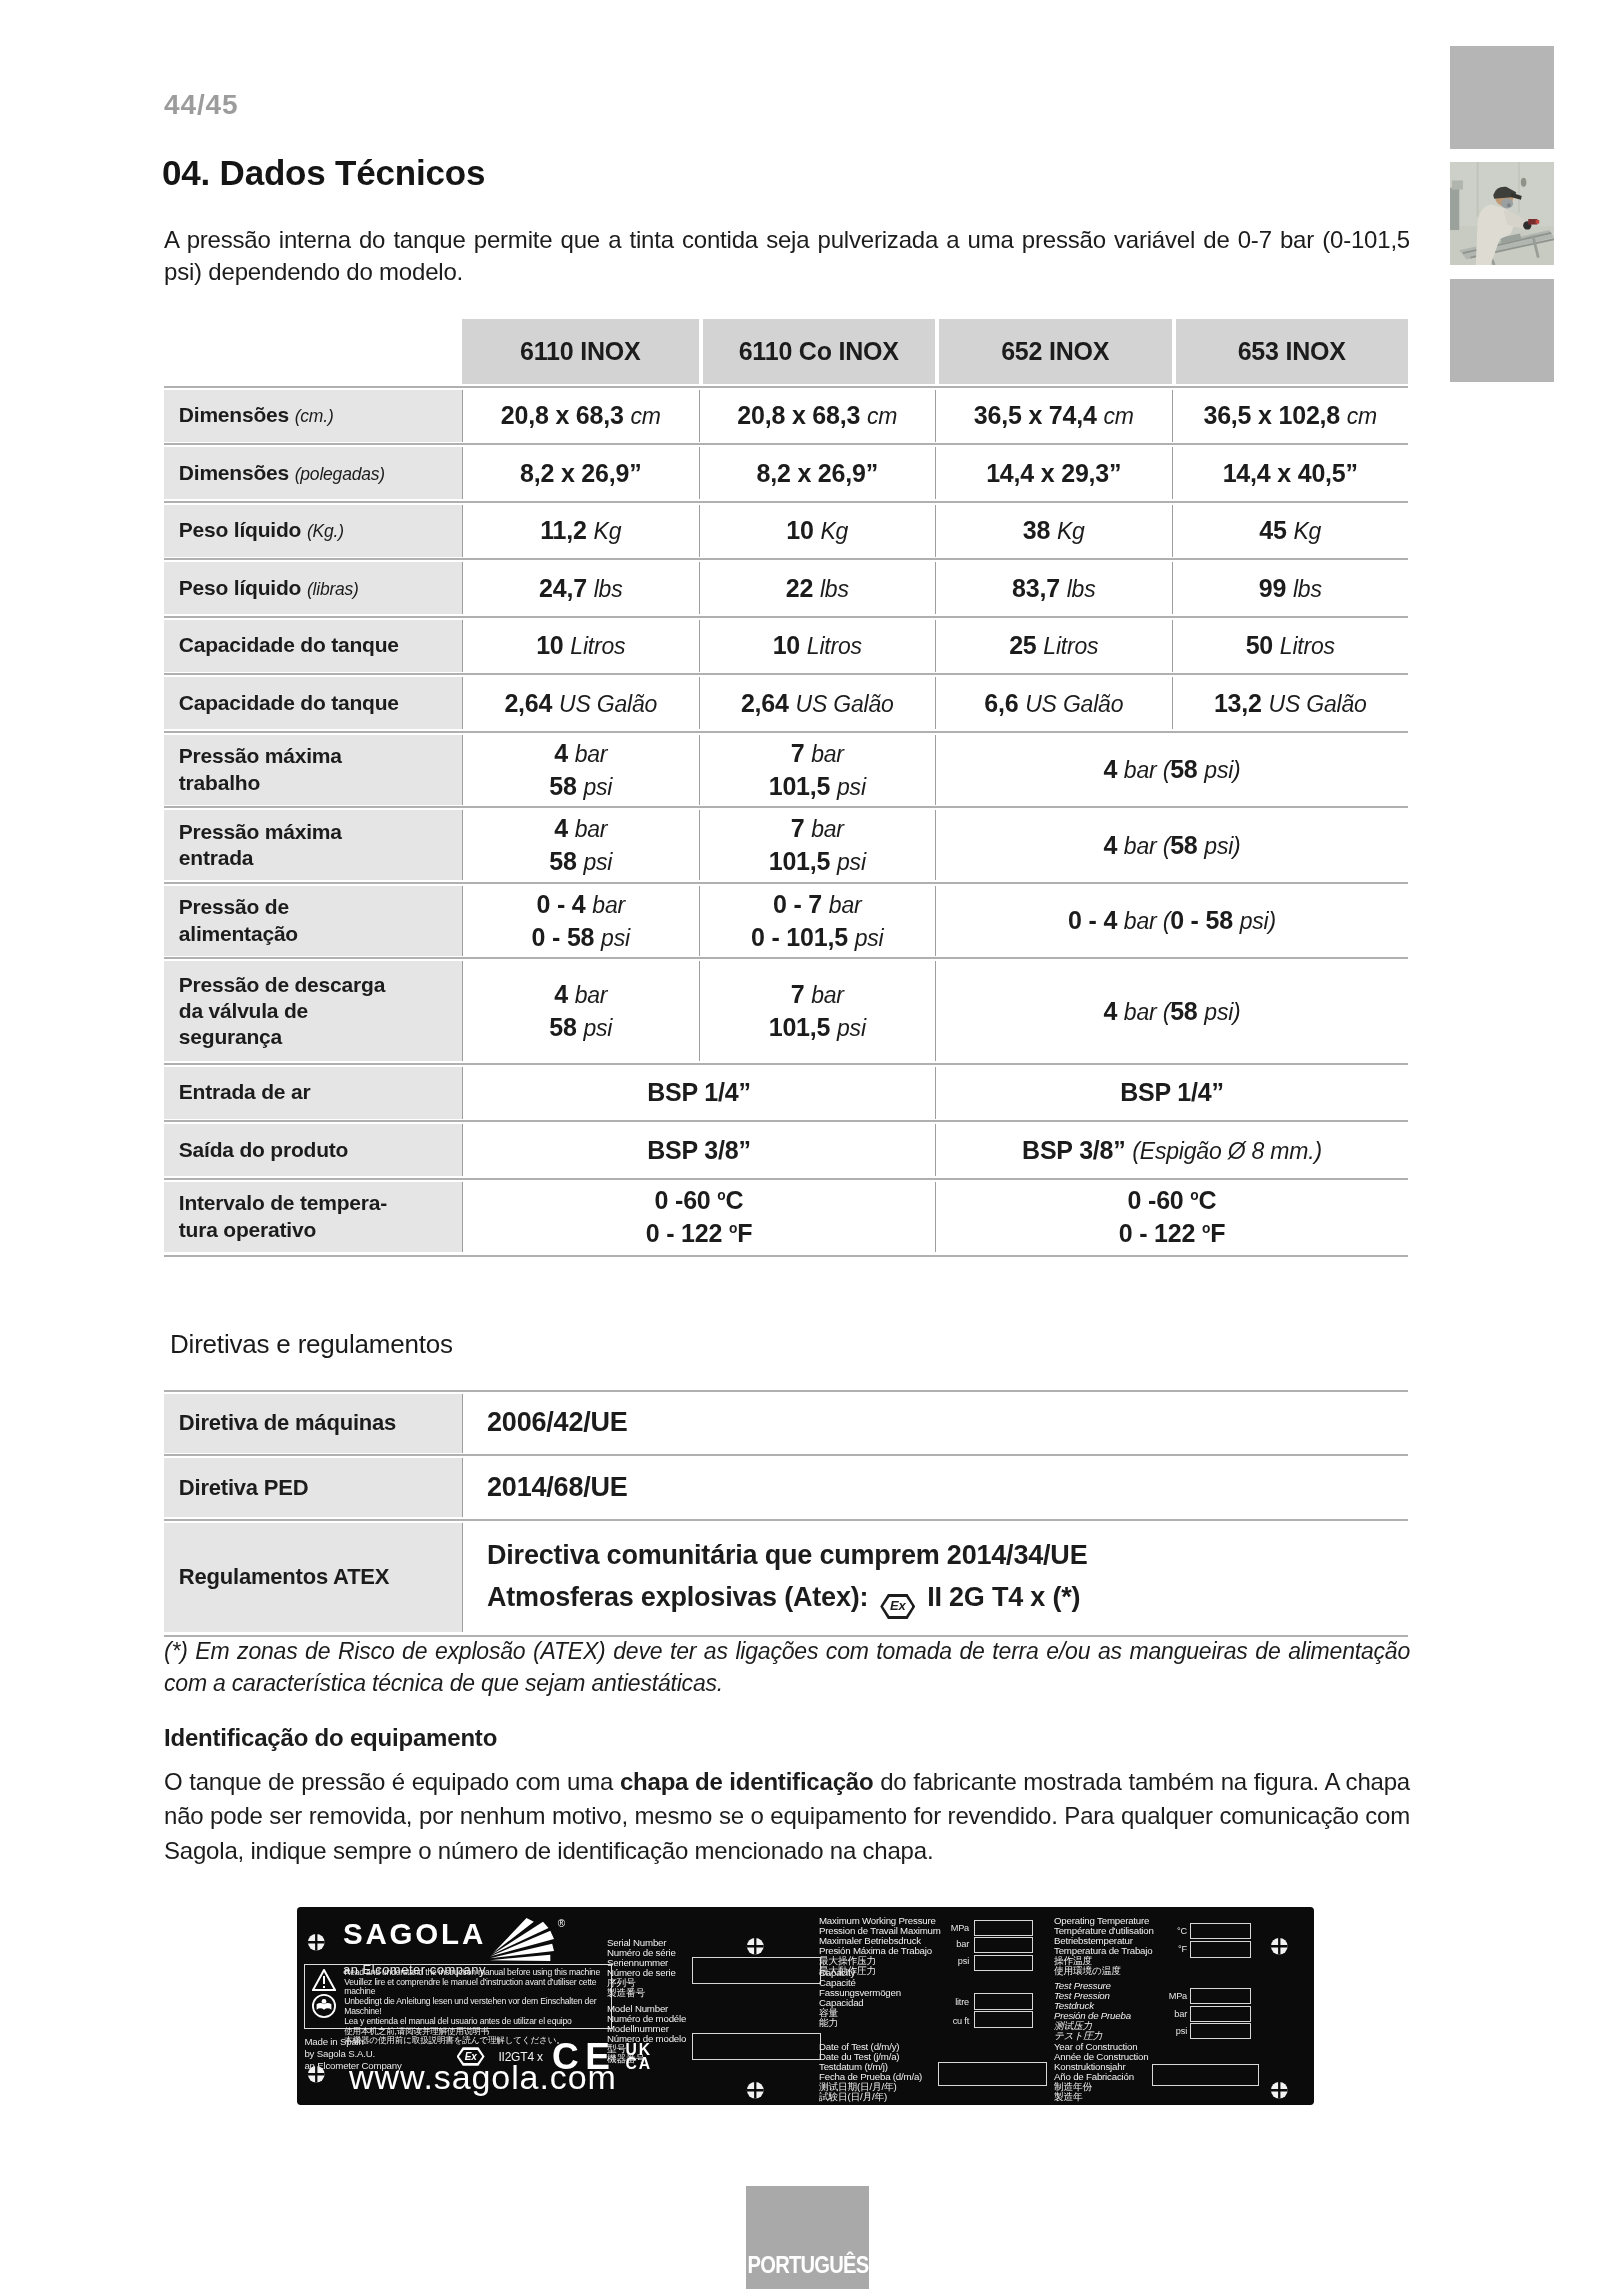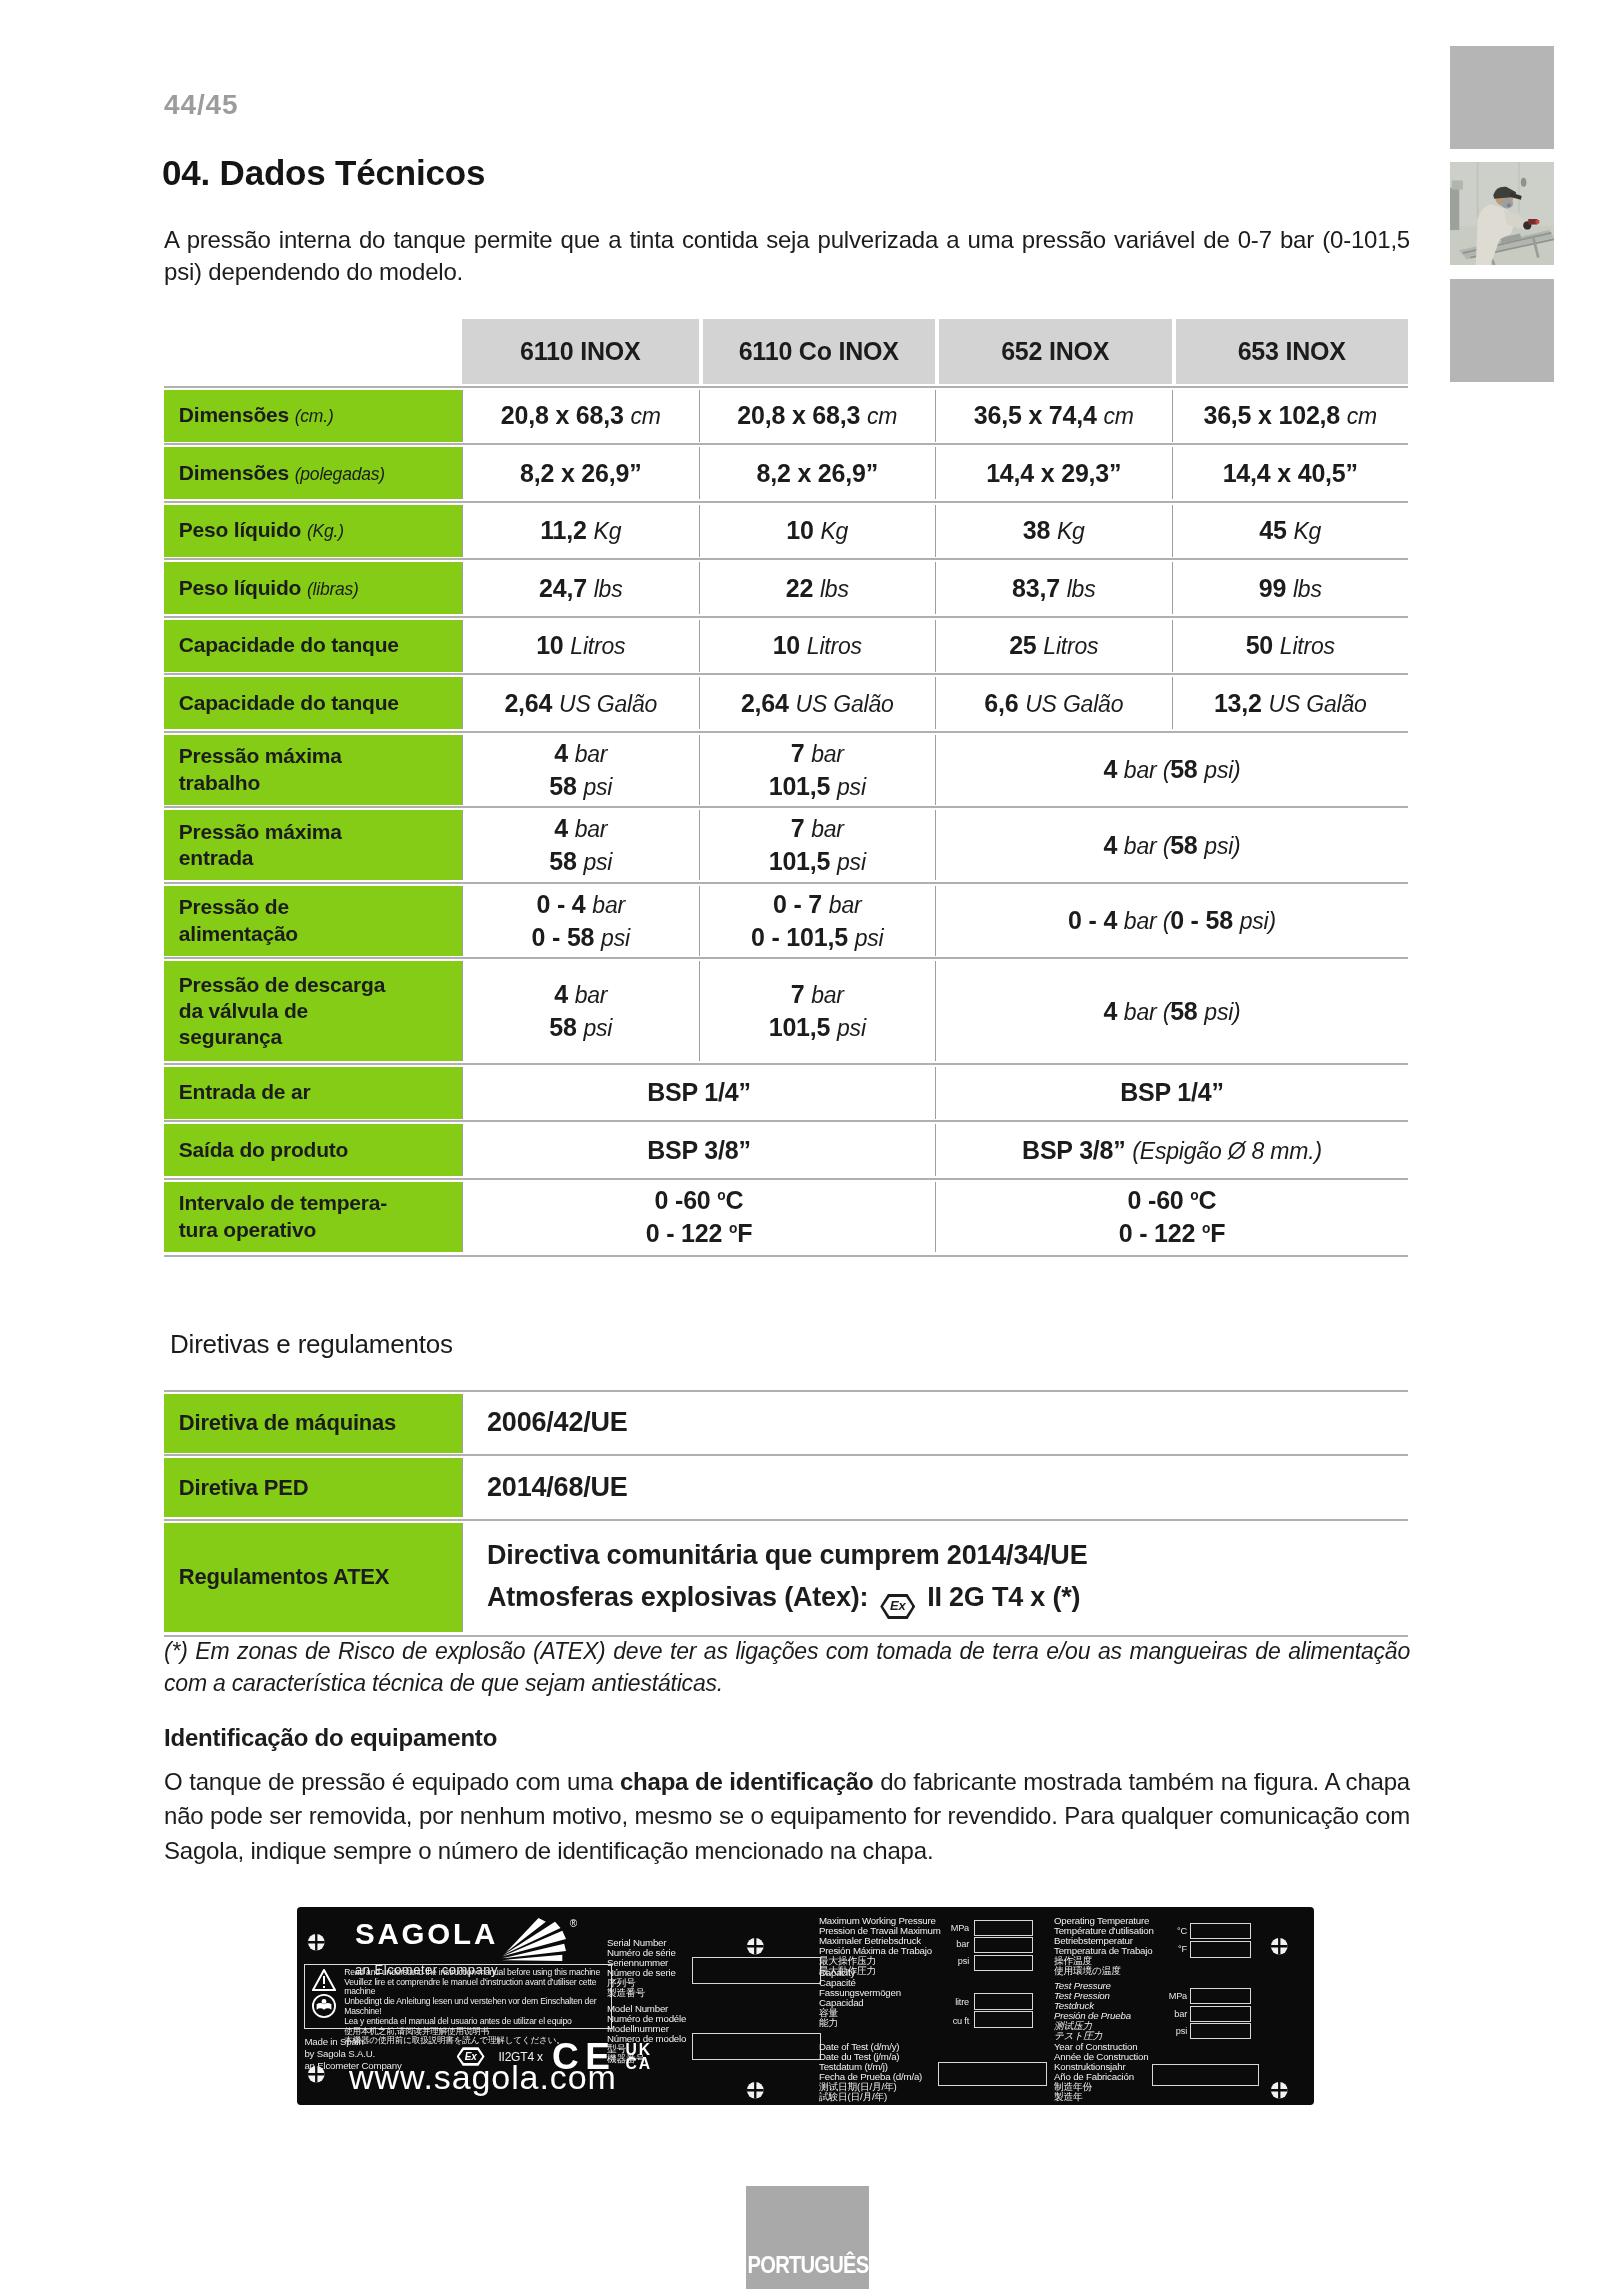--- a/index.html
+++ b/index.html
@@ -16,21 +16,21 @@
   .ghtitle{background:#a2a2a2;display:flex;align-items:center;justify-content:center;
            font-size:25px;font-weight:bold;color:#111;}
   .chrow{display:grid;grid-template-columns:298px repeat(4,1fr);height:65px;}
   .chcell{background:#d3d3d3;border-left:4.6px solid #fff;display:flex;align-items:center;justify-content:center;
           font-size:25px;font-weight:bold;}
   .chcell.first{border-left:none;}
   .trow{display:grid;grid-template-columns:298px repeat(4,1fr);position:relative;margin-top:5.5px;}
   .trow::before{content:"";position:absolute;top:-3.7px;left:0;right:0;height:1.8px;background:#b0b0b0;}
   #spec-rows .trow:last-child::after,#dir-rows .trow:last-child::after{
      content:"";position:absolute;bottom:-5.5px;left:0;right:0;height:1.8px;background:#b0b0b0;}
-  .tlabel{background:#84cc16;display:flex;align-items:center;padding-left:14.8px;
+  .tlabel{background:#e5e5e5;display:flex;align-items:center;padding-left:14.8px;
           font-size:21px;font-weight:bold;line-height:1.25;}
   .tlabel i{font-weight:400;font-size:17.5px;}
   .tcell{background:#fff;border-left:1.8px solid #9e9e9e;display:flex;align-items:center;justify-content:center;
          text-align:center;font-size:25px;font-weight:bold;}
   .tcell .in{line-height:1.32;}
   .tcell i{font-weight:400;font-size:23px;}
   .tcell sup{font-size:0.55em;}
   .span2{grid-column:span 2;}
 
   
@@ -54,21 +54,21 @@
   .exhex::before{content:"";position:absolute;inset:2.8px;background:#fff;
          clip-path:polygon(22% 0,78% 0,100% 50%,78% 100%,22% 100%,0 50%);}
   .exhex .exin{position:relative;z-index:1;}
 
   
   .plate{position:absolute;left:297px;top:1907px;width:1017px;height:198px;background:#0b0b0b;
          border-radius:3.7px;color:#fff;font-weight:normal;}
   .plate .abs{position:absolute;}
   .plate .exhex{width:28px;height:18.5px;background:#fff;color:#fff;font-size:10px;vertical-align:-3.7px;}
   .plate .exhex::before{background:#0b0b0b;inset:2.3px;}
-  .p-logo{left:46px;top:11px;margin-left:12px;}
+  .p-logo{left:46px;top:11px;}
   .p-logo-row{display:flex;align-items:flex-start;}
   .p-brand{font-size:29.5px;font-weight:bold;letter-spacing:2.8px;line-height:31px;}
   .p-reg{font-size:10px;margin-left:1.8px;}
   .p-sub{font-size:13px;color:#e9e9e9;margin-top:0px;letter-spacing:0.5px;}
   .p-warn{left:7.4px;top:57px;width:308px;height:65px;border:1.8px solid #dcdcdc;display:flex;box-sizing:border-box;}
   .p-warn-icons{width:37px;display:flex;flex-direction:column;align-items:center;padding-top:3.7px;gap:3.7px;}
   .p-warn-text{flex:1;font-size:8.6px;line-height:9.8px;white-space:pre-line;padding:2.8px 3.7px 0 1.8px;color:#ededed;}
   .p-madein{left:7.4px;top:129px;font-size:9.7px;line-height:12px;white-space:pre-line;color:#e8e8e8;}
   .p-marks{left:155px;top:131px;display:flex;align-items:center;gap:9.2px;}
   .p-atexcode{font-size:12px;color:#f2f2f2;}

